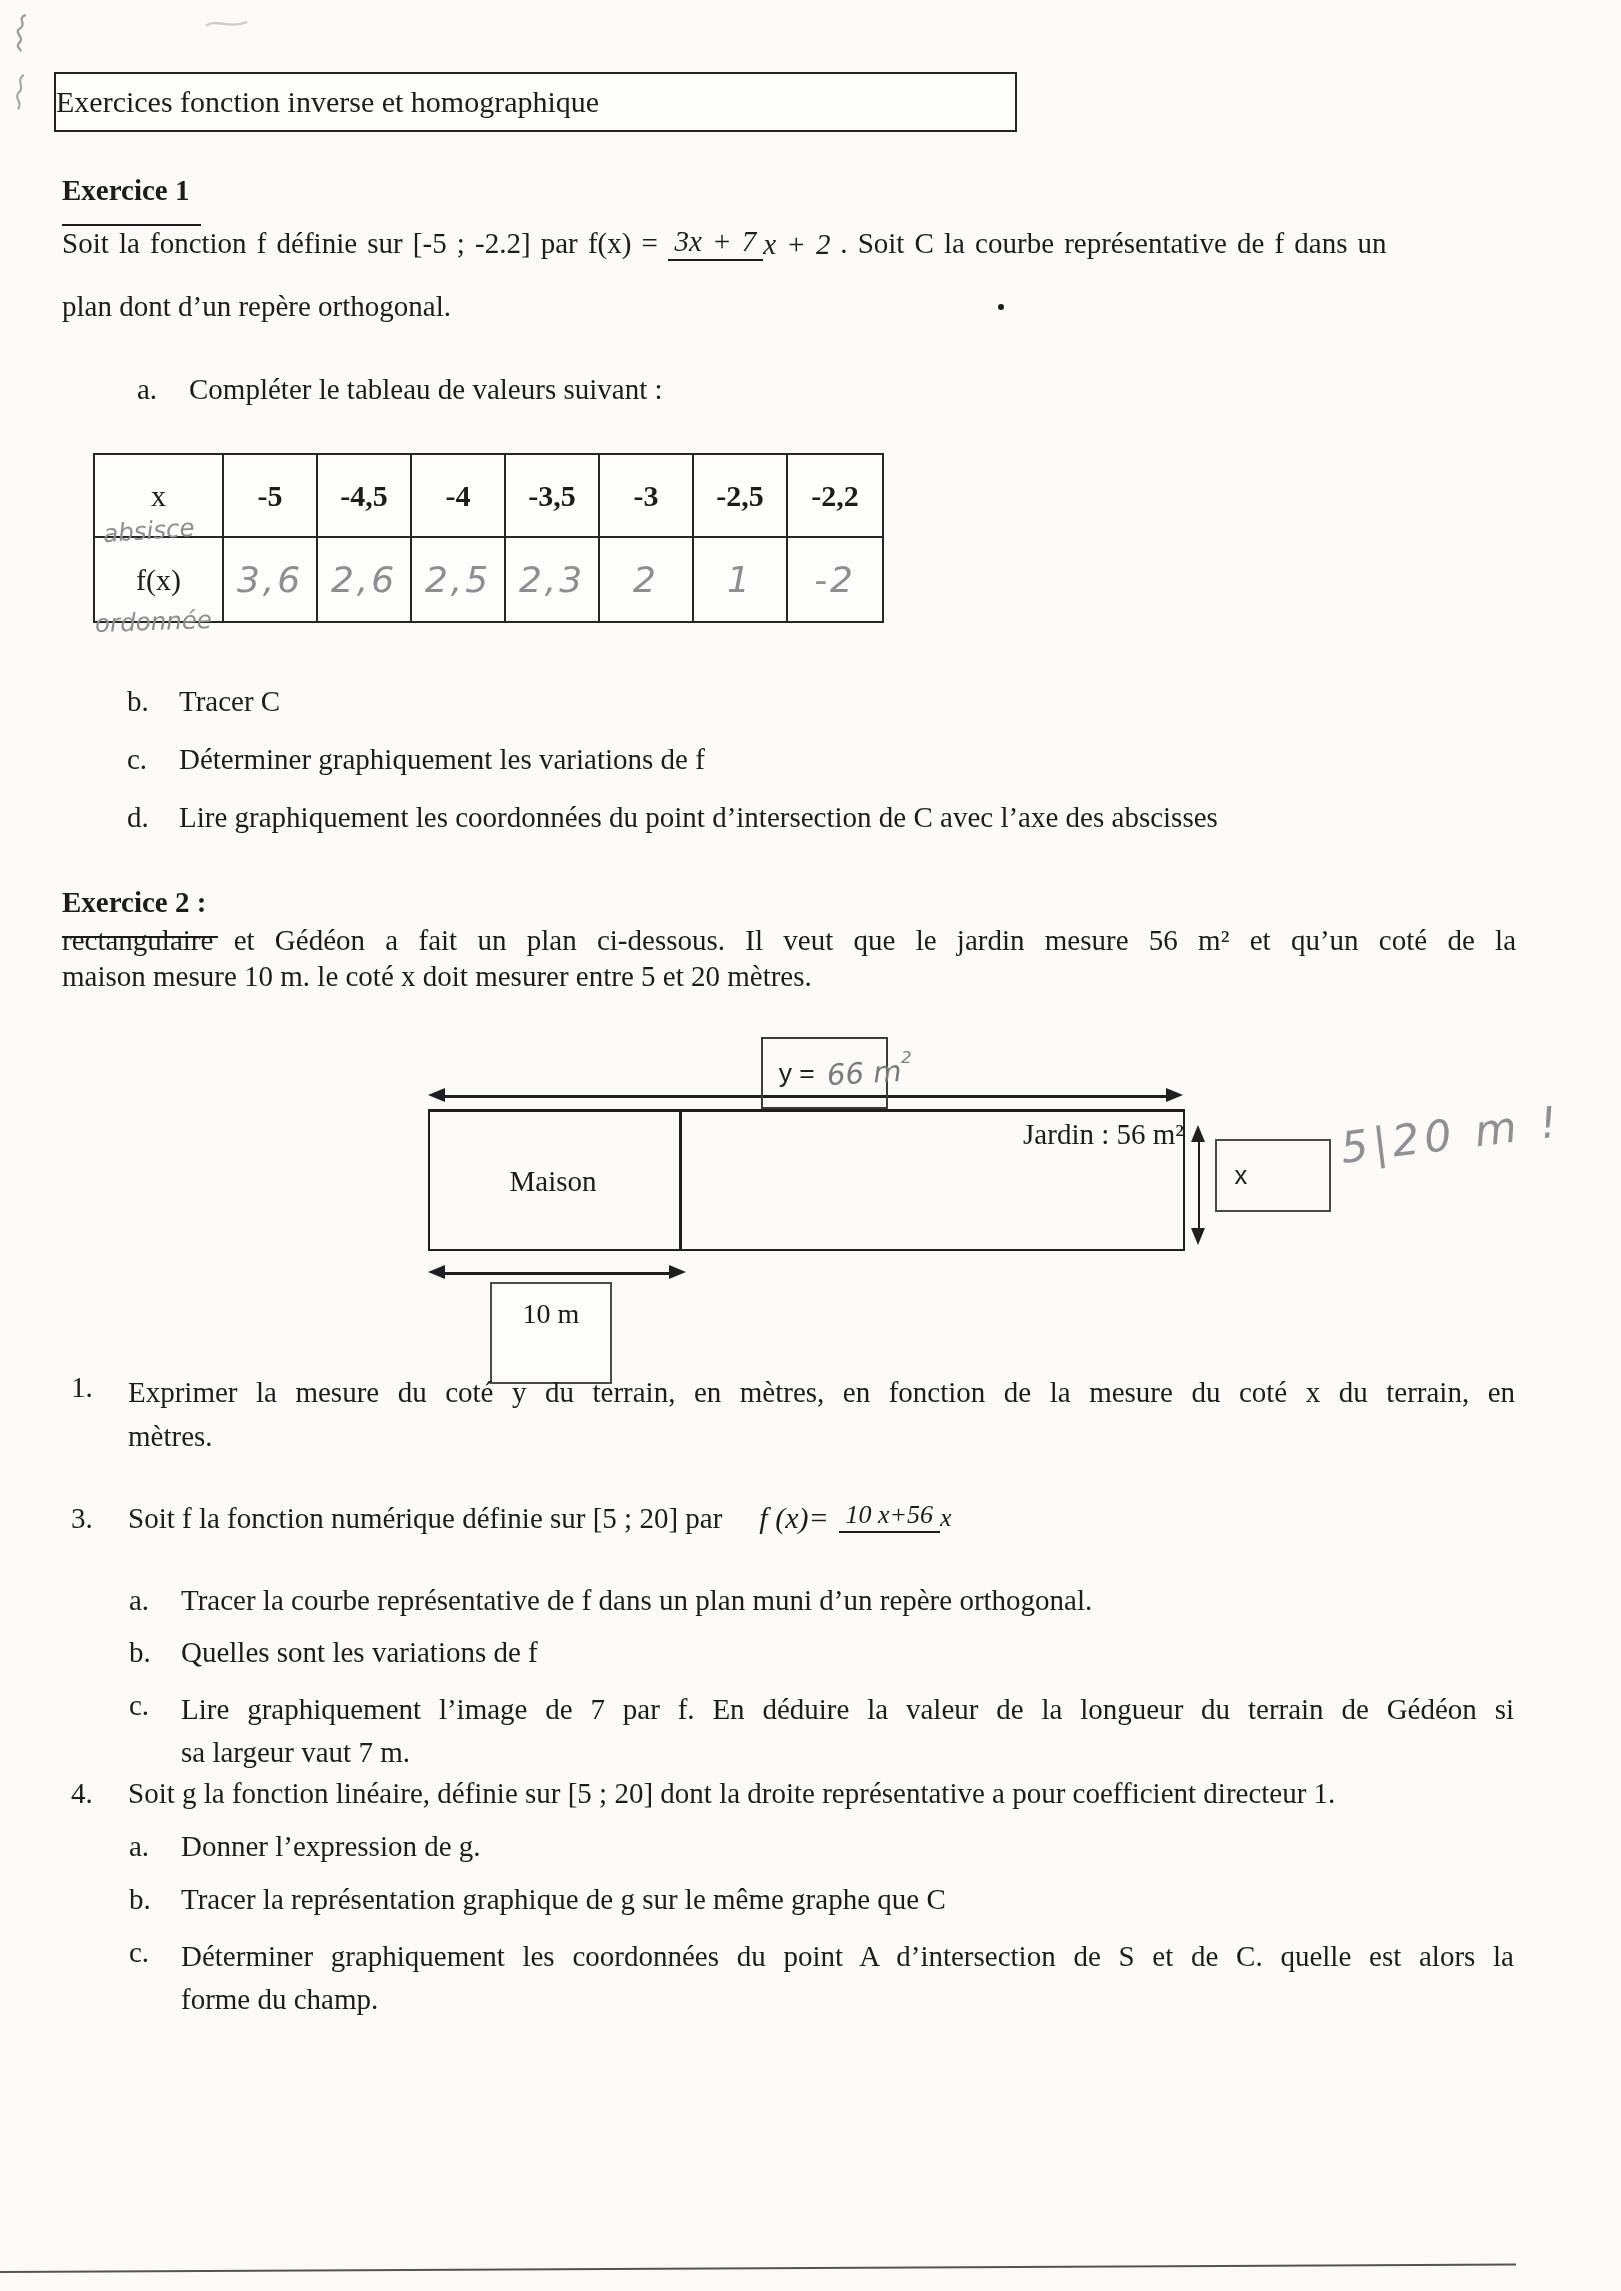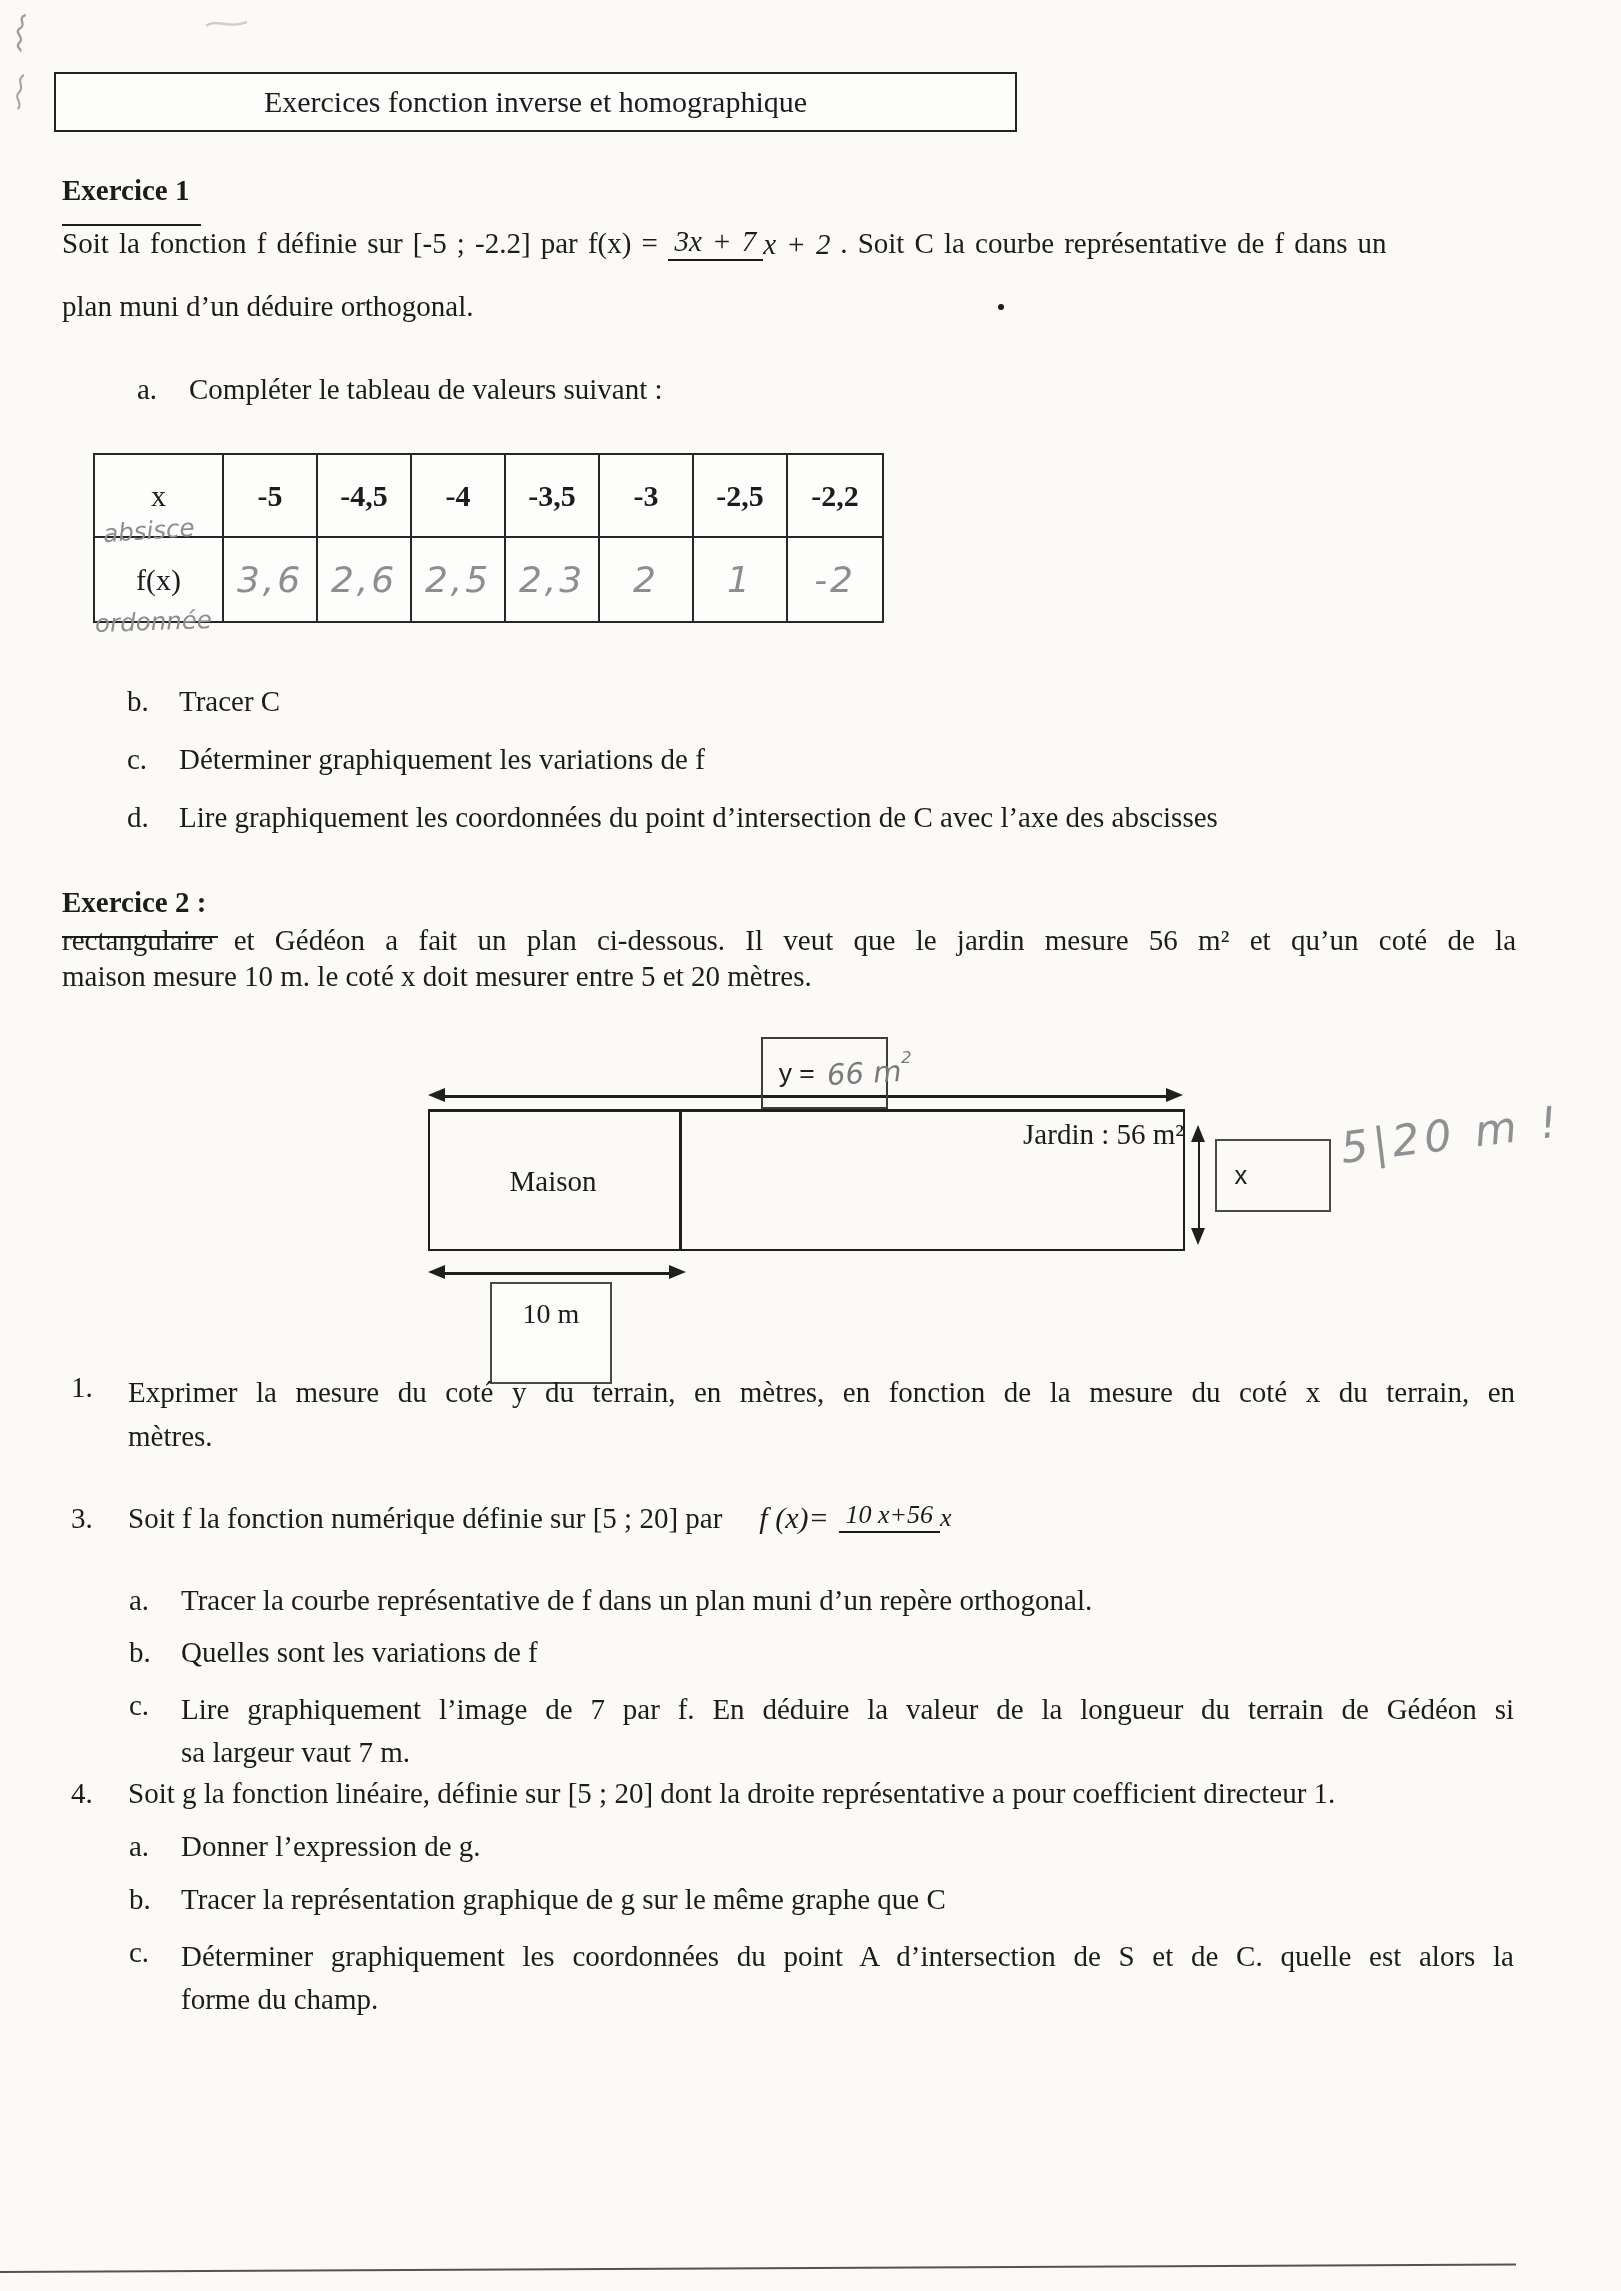--- a/index.html
+++ b/index.html
@@ -9,21 +9,21 @@
   .t{font-size:29px;line-height:1.2}
   .bold{font-weight:bold}
   .u{border-bottom:2.9px solid #1c1c1c;padding-right:11.8px;padding-bottom:18px}
   .hw{font-family:"DejaVu Sans",sans-serif;font-style:italic;color:#8e8d91}
   .row{display:flex;align-items:flex-start}
   .letter{display:inline-block;width:52px;flex:none}
   .num{display:inline-block;width:57px;flex:none}
   .jl{text-align:justify;text-align-last:justify}
 
   
-  #title-box{left:54px;top:72px;width:963px;height:60px;border:2.9px solid #232323;display:flex;align-items:center;justify-content:center;font-size:30px;background:#fdfdfb}
+  #title-box{left:54px;top:72px;width:963px;height:60px;border:2.9px solid #232323;display:flex;align-items:center;justify-content:flex-start;font-size:30px;background:#fdfdfb}
 
   
   #ex1-heading{left:62px;top:174px;font-size:29px}
   #ex1-line1{left:62px;top:193px;height:100px;display:flex;align-items:center;white-space:nowrap;font-size:29px;word-spacing:2.9px}
   #ex1-line2{left:62px;top:289px}
   #stray-dot{left:998px;top:304px;width:5.9px;height:5.9px;border-radius:50%;background:#1c1c1c}
   #item-a{left:137px;top:372px}
 
   .frac{display:inline-flex;flex-direction:row;align-items:center;margin:0 9.8px;line-height:1.12;font-style:italic}
   .frac .fnum{border-bottom:2px solid #1c1c1c;padding:0 6.9px 2px}
@@ -137,21 +137,21 @@
 </div>
 
 <div class="abs" id="ex1-line1">
   <span>Soit la fonction f définie sur [-5 ; -2.2] par f(x) =</span>
   <span class="frac">
     <span class="fnum">3x + 7</span>
     <span class="fden">x + 2</span>
   </span>
   <span>. Soit C la courbe représentative de f dans un</span>
 </div>
-<div class="abs t" id="ex1-line2">plan muni d’un déduire orthogonal.</div>
+<div class="abs t" id="ex1-line2">plan dont d’un repère orthogonal.</div>
 <div class="abs" id="stray-dot"></div>
 
 <div class="abs t row" id="item-a">
   <span class="letter">a.</span>
   <span>Compléter le tableau de valeurs suivant :</span>
 </div>
 
 <div class="abs" id="values-table">
   <div class="cell">
     <span>x</span>

